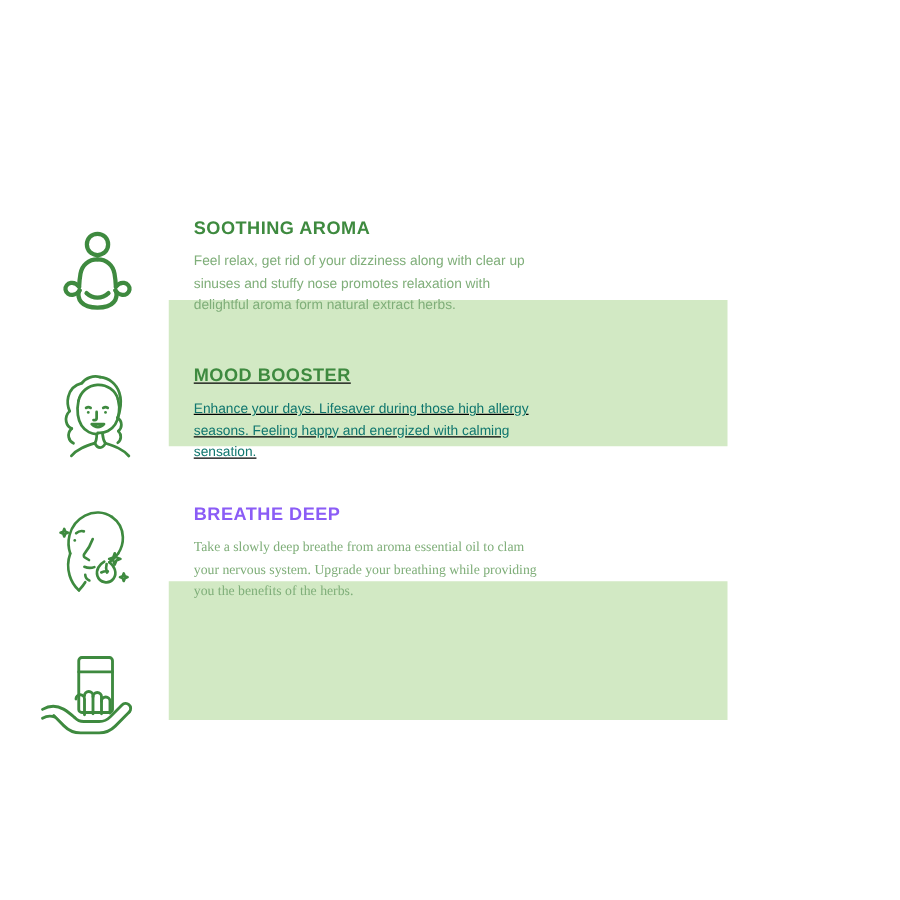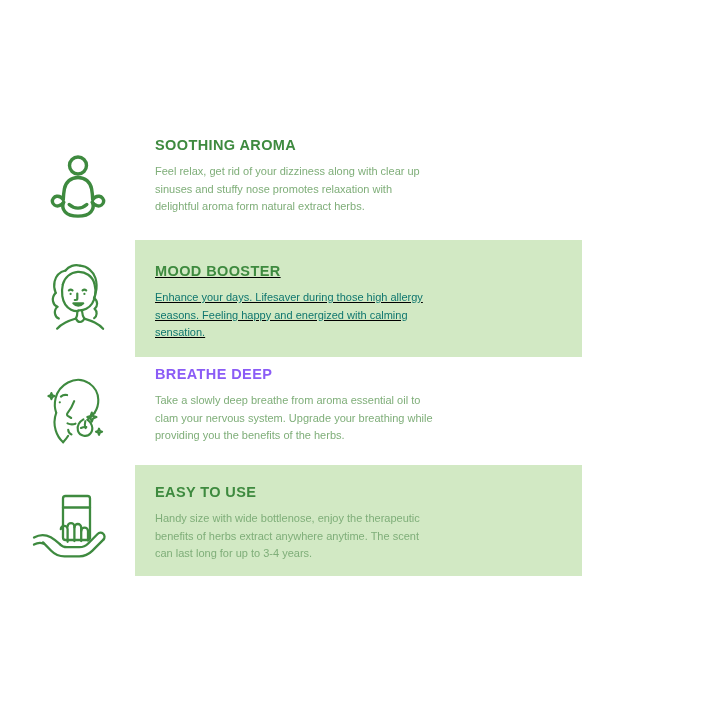--- a/index.html
+++ b/index.html
@@ -40,24 +40,25 @@
     background: #d2e9c4;
     z-index: 0;
   }
   .feature-row.plain .band {
     background: transparent;
   }
   .feature-inner {
     position: relative;
     z-index: 1;
     display: flex;
-    align-items: flex-start;
+    align-items: flex-end;
     width: 100%;
     box-sizing: border-box;
     padding: 0;
+    margin-top: 30px;
   }
   .icon-cell {
     width: 155px;
     min-width: 155px;
     display: flex;
     align-items: center;
     justify-content: center;
     padding-top: 14px;
   }
   .icon-cell svg {
@@ -183,21 +184,21 @@
               <path d="M45 55c1.7-.8 3.5-1.1 5.3-.9"></path>
               <path d="M54.6 42.9l1.2-3.3 1.3 3.3 3.3 1.2-3.3 1.3-1.3 3.3-1.2-3.3-3.3-1.3z"></path>
               <path d="M62.2 57.9l.8-2.2.9 2.2 2.2.8-2.2.9-.9 2.2-.8-2.2-2.2-.9z"></path>
               <path d="M14.6 22.3l.8-2.2.9 2.2 2.2.8-2.2.9-.9 2.2-.8-2.2-2.2-.9z"></path>
               <circle cx="23.8" cy="29.3" r="1.1" fill="#3e8a3f" stroke="none"></circle>
             </svg>
           </span>
         </div>
         <div class="text-cell">
           <h3 class="feature-title" style="color: #8b5cf6;">BREATHE DEEP</h3>
-          <p class="feature-desc" style="color: rgb(127, 174, 121);">Take a slowly deep breathe from aroma essential oil to clam your nervous system. Upgrade your breathing while providing you the benefits of the herbs.</p>
+          <p class="feature-desc" style="color: rgb(127, 174, 121); font-family: Liberation Serif, serif;">Take a slowly deep breathe from aroma essential oil to clam your nervous system. Upgrade your breathing while providing you the benefits of the herbs.</p>
         </div>
       </div>
     </div>
 
     <div class="feature-row row-4">
       <div class="band" style="background: rgb(210, 233, 196);"></div>
       <div class="feature-inner">
         <div class="icon-cell">
           <span>
             <svg width="92" height="72" viewBox="0 0 92 72" fill="none" stroke="#3e8a3f" stroke-width="2.3" stroke-linecap="round" stroke-linejoin="round">
@@ -207,21 +208,17 @@
               <path d="M28.8 38.2c0-1.9 1.5-3.4 3.4-3.4s3.4 1.5 3.4 3.4v12.6"></path>
               <path d="M35.6 35.6c0-1.9 1.5-3.4 3.4-3.4s3.4 1.5 3.4 3.4v14.4"></path>
               <path d="M42.4 36.4c0-1.9 1.5-3.4 3.4-3.4s3.4 1.5 3.4 3.4v13.6"></path>
               <path d="M49.2 40c0-1.9 1.5-3.4 3.4-3.4S56 38.1 56 40v9.5"></path>
               <path d="M27.9 53.2c1.8 1.9 4.3 3 7 3h12.5c3.3 0 6.5-1.3 8.8-3.7l9.4-9.5c1.5-1.5 3.9-1.7 5.5-.3 1.8 1.5 1.9 4.2.3 5.9"></path>
               <path d="M71.4 48.6L60.2 59.9c-3.4 3.4-8.1 5.4-12.9 5.4H32.5c-5 0-9.8-2-13.3-5.6L11 51.4"></path>
               <path d="M2 53.6c3.2-1.8 6.4-2.2 9.6-1"></path>
             </svg>
           </span>
         </div>
-        <div class="text-cell">
-          <h3 class="feature-title" style="color: rgb(62, 138, 63);">EASY TO USE</h3>
-          <p class="feature-desc" style="color: rgb(127, 174, 121);">Handy size with wide bottlenose, enjoy the therapeutic benefits of herbs extract anywhere anytime. The scent can last long for up to 3-4 years.</p>
-        </div>
       </div>
     </div>
 
   </div>
 </div>
 
 </body></html>

